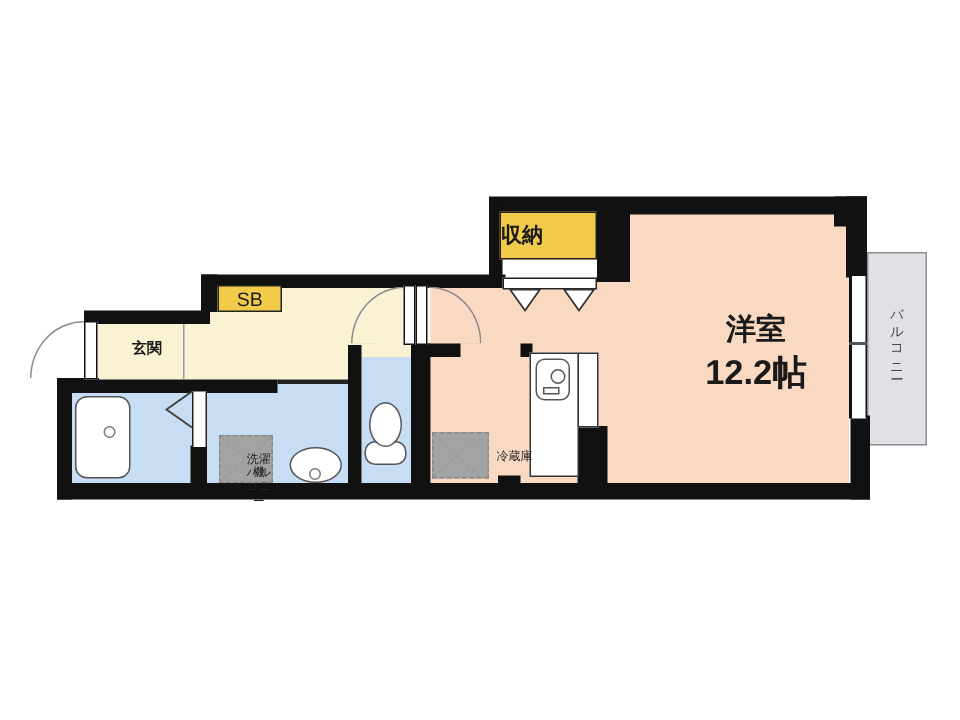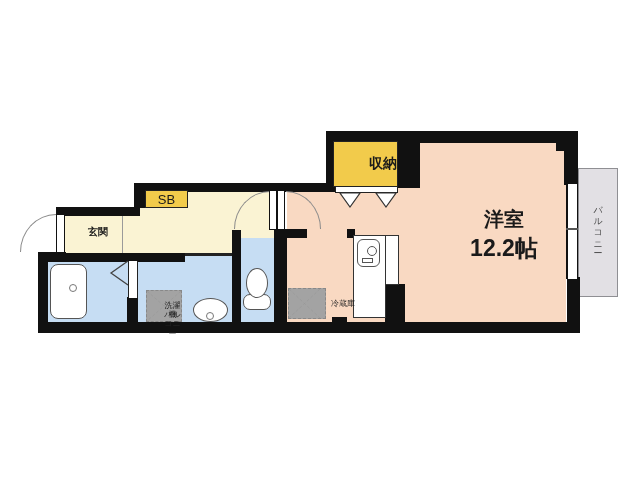--- a/index.html
+++ b/index.html
@@ -116,21 +116,21 @@
     <svg width="31" height="29" viewBox="0 0 31 29">
       <line x1="0" y1="0" x2="31" y2="29" stroke="#999" stroke-width="0.8" stroke-dasharray="3,2"></line>
       <line x1="31" y1="0" x2="0" y2="29" stroke="#999" stroke-width="0.8" stroke-dasharray="3,2"></line>
     </svg>
     <div class="tinytxt">冷蔵庫</div>
   </div>
 
   <div class="gold" style="left:145px;top:190px;width:43px;height:18px;display:flex;align-items:center;justify-content:center;">
     <span class="lbl" style="position:static;font-size:13px;color:#1a1a1a;">SB</span>
   </div>
-  <div class="gold" style="left:333px;top:141px;width:65px;height:46px;display:flex;align-items:center;justify-content:flex-end;">
+  <div class="gold" style="left:333px;top:141px;width:65px;height:32px;display:flex;align-items:center;justify-content:flex-start;">
     <span class="lbl" style="position:static;font-size:14px;font-weight:bold;">収納</span>
   </div>
 
   <div class="lbl" style="left:72px;top:225px;width:52px;text-align:center;font-size:10px;font-weight:bold;">玄関</div>
   <div style="left:444px;top:206px;width:120px;text-align:center;">
     <div class="lbl" style="position:static;font-size:20px;font-weight:bold;">洋室</div>
     <div class="lbl" style="position:static;font-size:23px;font-weight:bold;">12.2帖</div>
   </div>
 
 </div>

